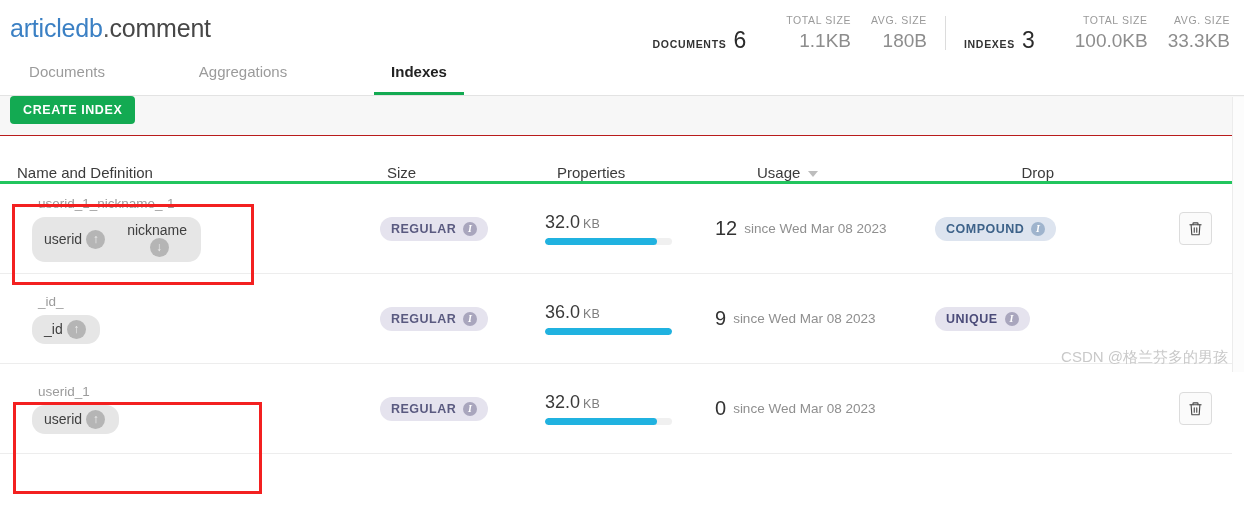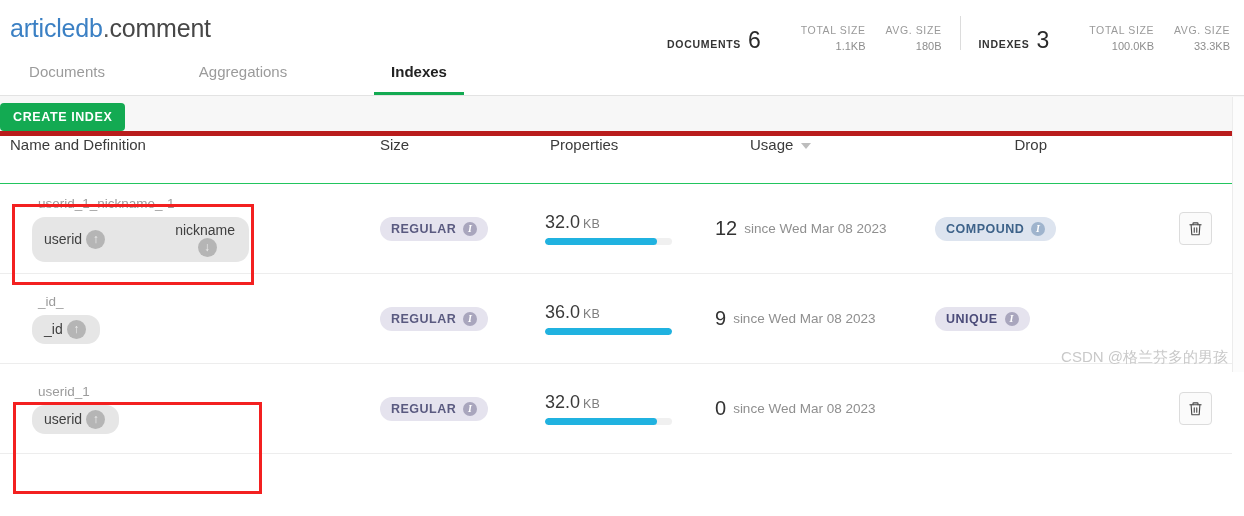--- a/index.html
+++ b/index.html
@@ -34,21 +34,21 @@
     font-size: 10.5px; letter-spacing: .7px; color: #333;
     font-weight: 600; text-transform: uppercase; margin-right: 7px;
   }
   .stat-value-big { font-size: 23px; color: #2b2b2b; font-weight: 400; line-height: 1; }
 
   .stat-col { display: flex; flex-direction: column; align-items: flex-end; margin-left: 20px; }
   .stat-col-label {
     font-size: 10.5px; letter-spacing: .6px; color: #9a9a9a;
     text-transform: uppercase; margin-bottom: 4px; white-space: nowrap;
   }
-  .stat-col-value { font-size: 11px; color: #8d8d8d; white-space: nowrap; }
+  .stat-col-value { font-size: 19px; color: #8d8d8d; white-space: nowrap; }
 
   
   .tabs {
     position: relative;
     height: 39px;
     display: flex;
     align-items: flex-start;
     padding-left: 22px;
     background: #fff;
   }
@@ -60,37 +60,38 @@
     min-width: 90px; text-align: center;
   }
   .tab.wide { min-width: 150px; }
   .tab.active { color: #222; font-weight: bold; border-bottom-color: #13aa52; }
 
   .tabs-rule { position: absolute; left: 0; right: 0; bottom: 0; height: 1px; background: #e3e3e3; }
 
   
   .toolbar {
     height: 40px; background: #f7f7f7;
-    border-bottom: 5px solid #b91c1c;
-    display: flex; align-items: flex-end; 
+    border-bottom: 1px solid #b91c1c;
+    display: flex; align-items: flex-start; padding-left: 10px;
   }
   .btn-create {
     background: #13aa52; color: #fff;
     font-size: 12.5px; font-weight: bold; letter-spacing: .6px;
     padding: 7px 13px; border: none; border-radius: 4px;
     cursor: pointer; text-transform: uppercase;
   }
 
   
   .table { width: 1232px; background: #fff; }
   .thead {
-    display: flex; align-items: flex-start;
+    display: flex; align-items: flex-end;
     height: 48px;
     background: #fff;
-    border-bottom: 1px solid #22c55e;
+    border-bottom: 3px solid #22c55e;
+    padding-left: 7px;
   }
   .th {
     font-size: 15px; color: #3b3b3b; font-weight: 400;
   }
   .c-name   { width: 380px; padding-left: 10px; }
   .c-type   { width: 165px; }
   .c-size   { width: 170px; }
   .c-usage  { width: 220px; }
   .c-props  { width: 200px; }
   .c-drop   { width: 97px; text-align: right; padding-right: 20px; }
@@ -113,21 +114,20 @@
   .cell { display: flex; align-items: center; }
 
   
   .idx-name { font-size: 13.5px; color: #9b9b9b; margin-bottom: 6px; margin-left: 28px; }
   .name-wrap { display: flex; flex-direction: column; justify-content: center; }
   .key-badge {
     background: #e6e6e6; border-radius: 13px;
     padding: 5px 14px 5px 12px;
     display: inline-flex; align-items: center; align-self: flex-start;
     margin-left: 22px;
-    gap: 48px;
   }
   .key-item { display: inline-flex; align-items: center; }
   .key-item + .key-item { margin-left: 22px; flex-direction: column; }
   .key-text { font-size: 14px; color: #3f3f3f; }
   .dir-icon {
     width: 19px; height: 19px; border-radius: 50%;
     background: #b5b5b5; margin-left: 4px;
     display: inline-flex; align-items: center; justify-content: center;
     color: #efefef; font-size: 12px; line-height: 1;
   }

